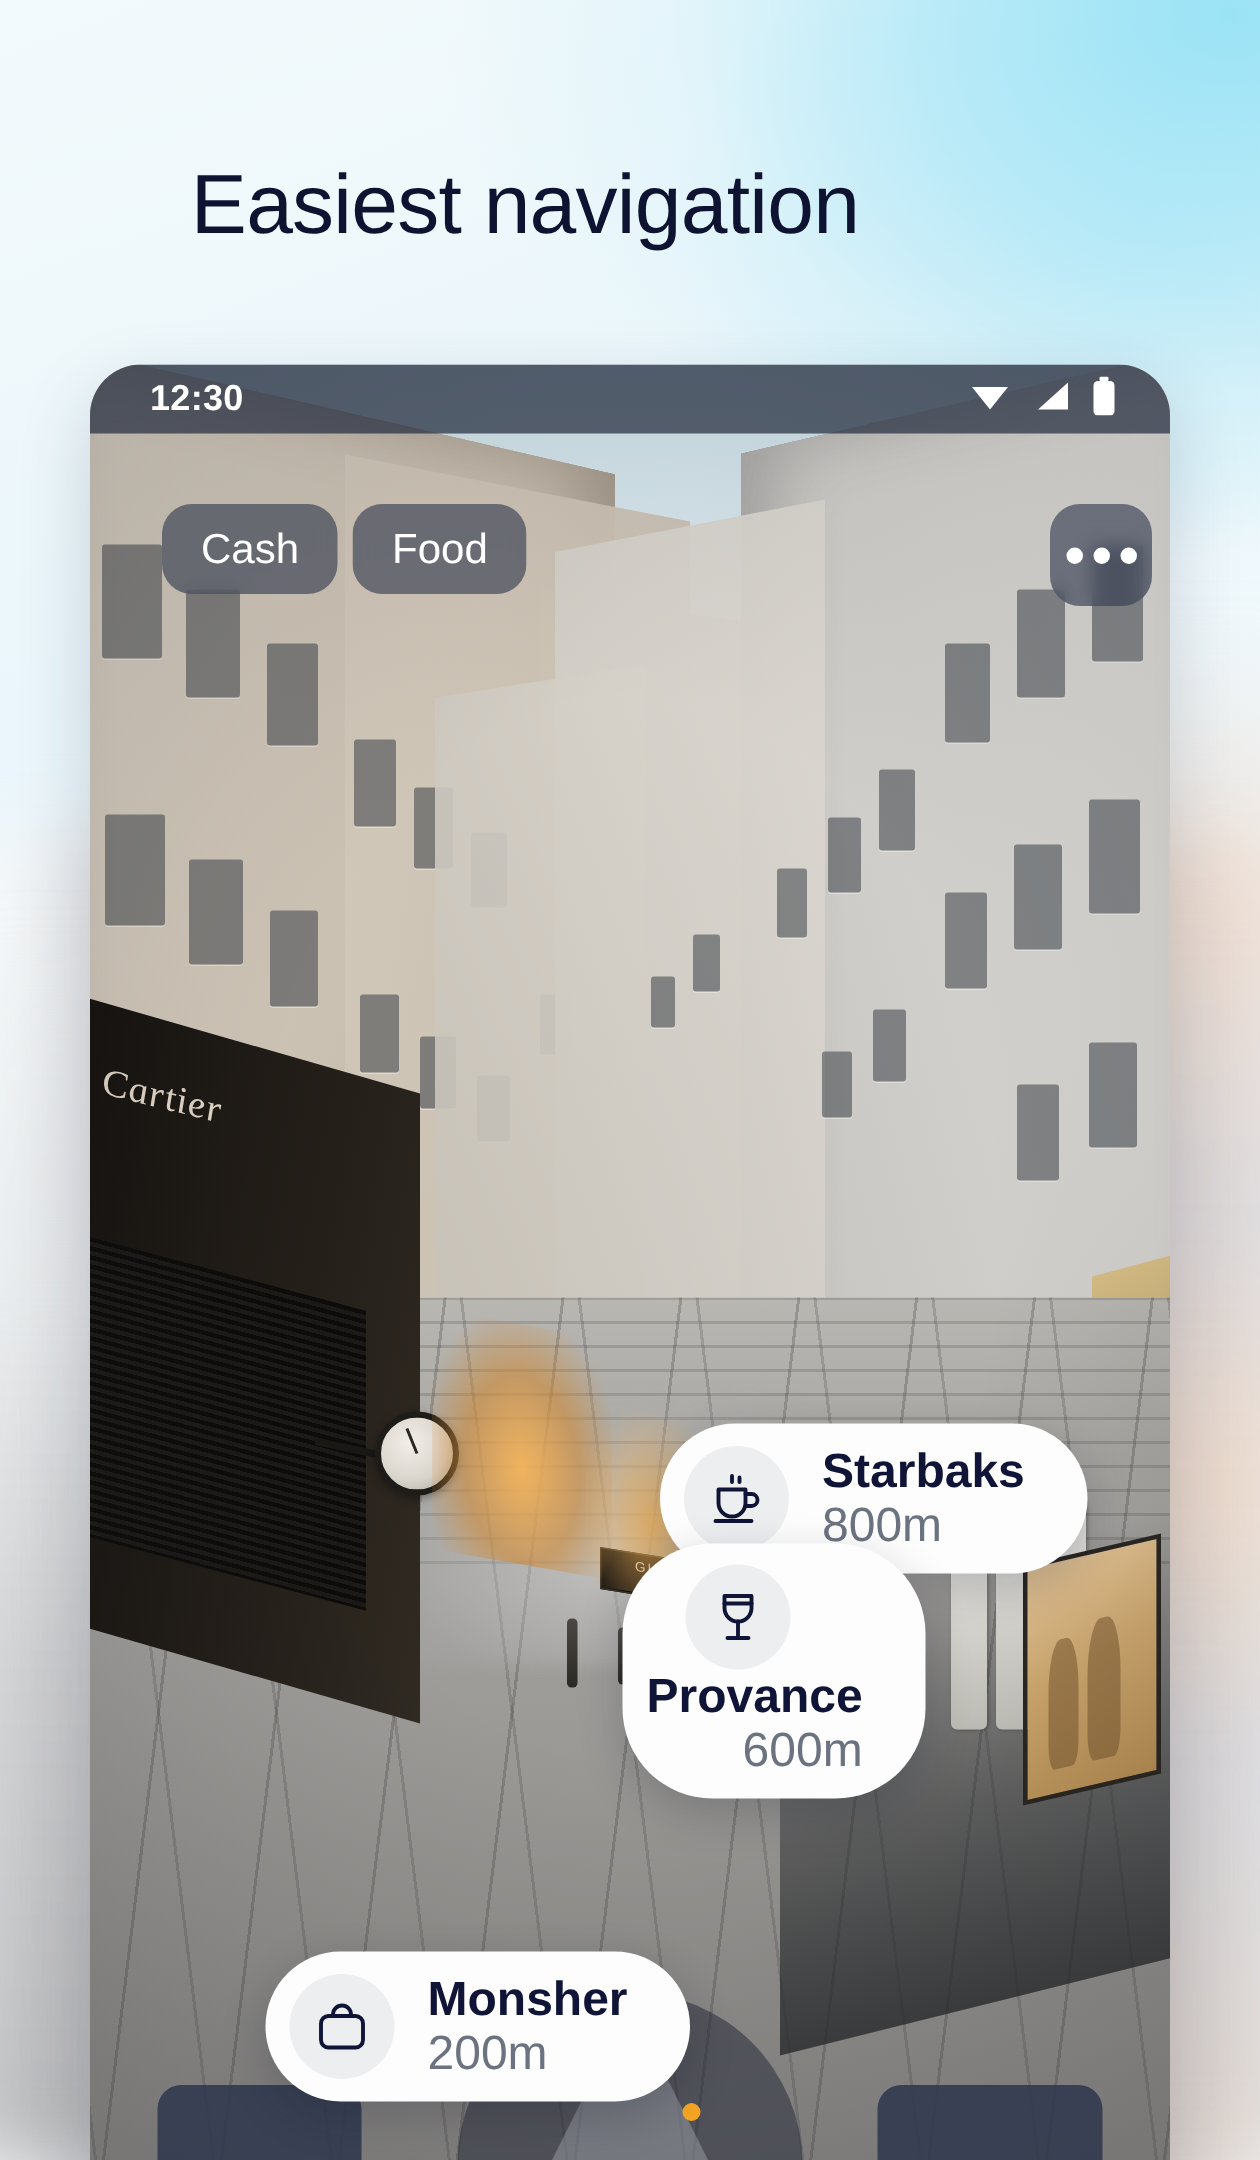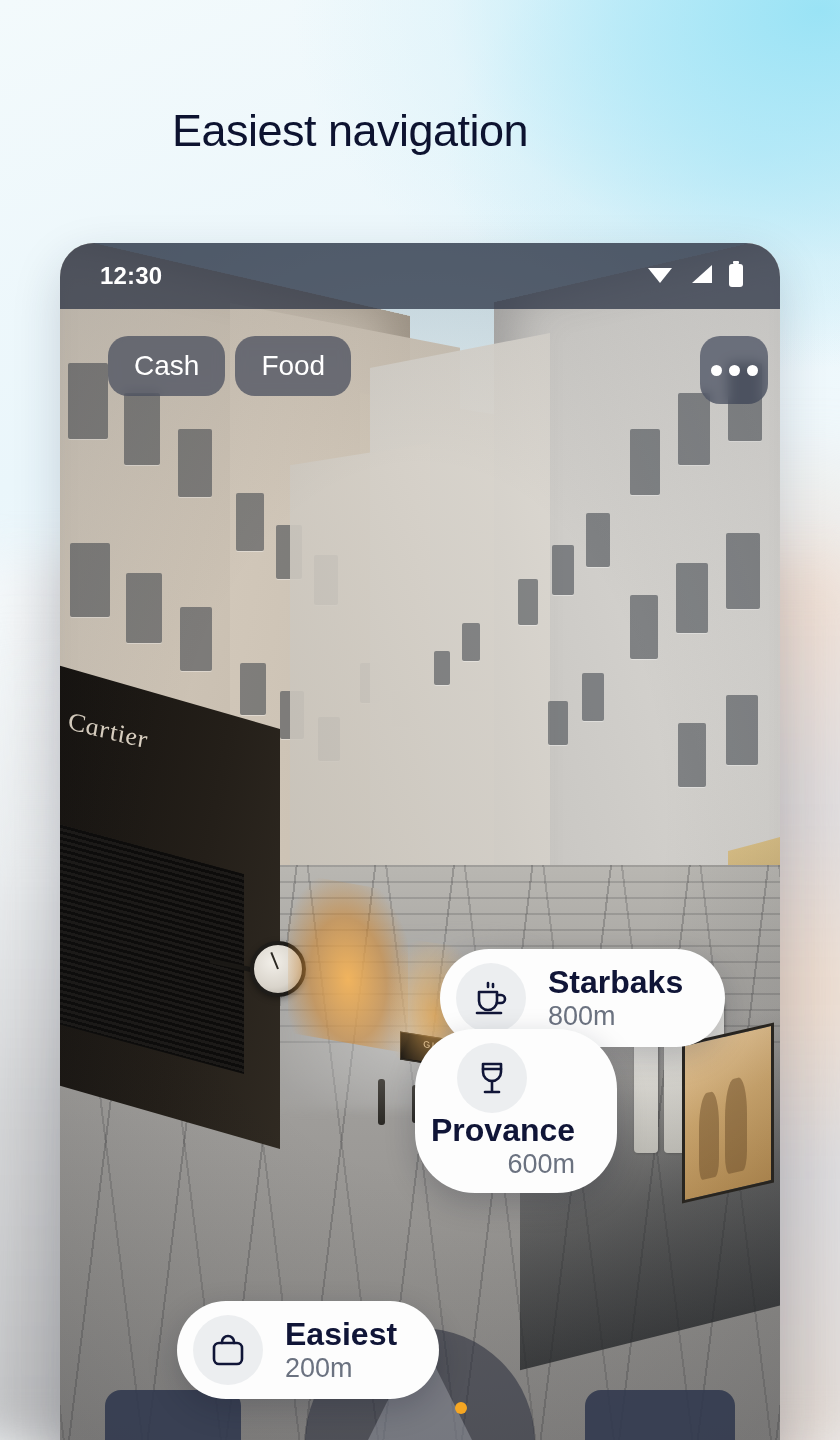--- a/index.html
+++ b/index.html
@@ -63,21 +63,21 @@
       rgba(186,186,188,0.6) 60%,
       rgba(162,162,164,0.65) 100%);
     filter: blur(22px);
   }
 
   
   .headline {
     position: absolute;
     top: 108px; left: 0; width: 700px;
     text-align: center;
-    font-size: 45px;
+    font-size: 56px;
     line-height: 1.0;
     font-weight: 300;
     letter-spacing: -0.5px;
     color: #0d1330;
     z-index: 5;
   }
 
   
   .phone {
     position: absolute;
@@ -261,21 +261,21 @@
     background: #3a3834; opacity: .85;
   }
   .vignette {
     position: absolute; inset: 0;
     background: radial-gradient(ellipse 75% 65% at 50% 48%, rgba(0,0,0,0) 45%, rgba(22,26,32,0.16) 100%);
     pointer-events: none;
   }
 
   
   .statusbar {
-    position: absolute; left: 0; top: 0; width: 100%; height: 66px;
+    position: absolute; left: 0; top: 0; width: 100%; height: 46px;
     background: rgba(38,46,64,0.72);
     display: flex; align-items: center; justify-content: space-between;
     padding: 0 36px 0 40px;
     z-index: 12;
   }
   .clock-text { color: #fff; font-size: 24px; font-weight: 700; letter-spacing: .2px; }
   .sb-icons { display: flex; align-items: center; gap: 14px; }
 
   
   .chips {
@@ -316,21 +316,21 @@
     z-index: 14;
   }
   .poi-icon {
     width: 70px; height: 70px; border-radius: 50%;
     background: #eceef0;
     display: flex; align-items: center; justify-content: center;
     flex: 0 0 auto;
     margin-right: 22px;
   }
   .poi-name { font-size: 32px; font-weight: 700; color: #101537; line-height: 1.12; }
-  .poi-dist { font-size: 27px; font-weight: 400; color: #6b7280; line-height: 1.12; }
+  .poi-dist { font-size: 32px; font-weight: 400; color: #6b7280; line-height: 1.12; }
 
   #poi-starbaks { left: 380px; top: 706px; z-index: 14; }
   #poi-provance { left: 355px; top: 786px; z-index: 15; flex-direction: column; }
   #poi-monsher  { left: 117px; top: 1058px; z-index: 15; }
 
   
   .radar {
     position: absolute; left: 245px; bottom: -118px;
     width: 230px; height: 230px; border-radius: 50%;
     background: rgba(40,44,58,0.55);
@@ -518,21 +518,21 @@
     </div>
 
     <div class="poi" id="poi-monsher">
       <span class="poi-icon">
         <svg width="40" height="40" viewBox="0 0 40 40" fill="none" stroke="#101537" stroke-width="2.6" stroke-linecap="round" stroke-linejoin="round">
           <rect x="6" y="13" width="28" height="21" rx="5"></rect>
           <path d="M14 13 v-1 a6 6 0 0 1 12 0 v1"></path>
         </svg>
       </span>
       <span>
-        <span class="poi-name" style="display:block;">Easiest</span>
+        <span class="poi-name" style="display:block;">Monsher</span>
         <span class="poi-dist" style="display:block;">200m</span>
       </span>
     </div>
 
     <div class="radar">
       <div class="radar-cone"></div>
       <span class="rdot orange" style="left:150px; top:74px;"></span>
 
     </div>
 

